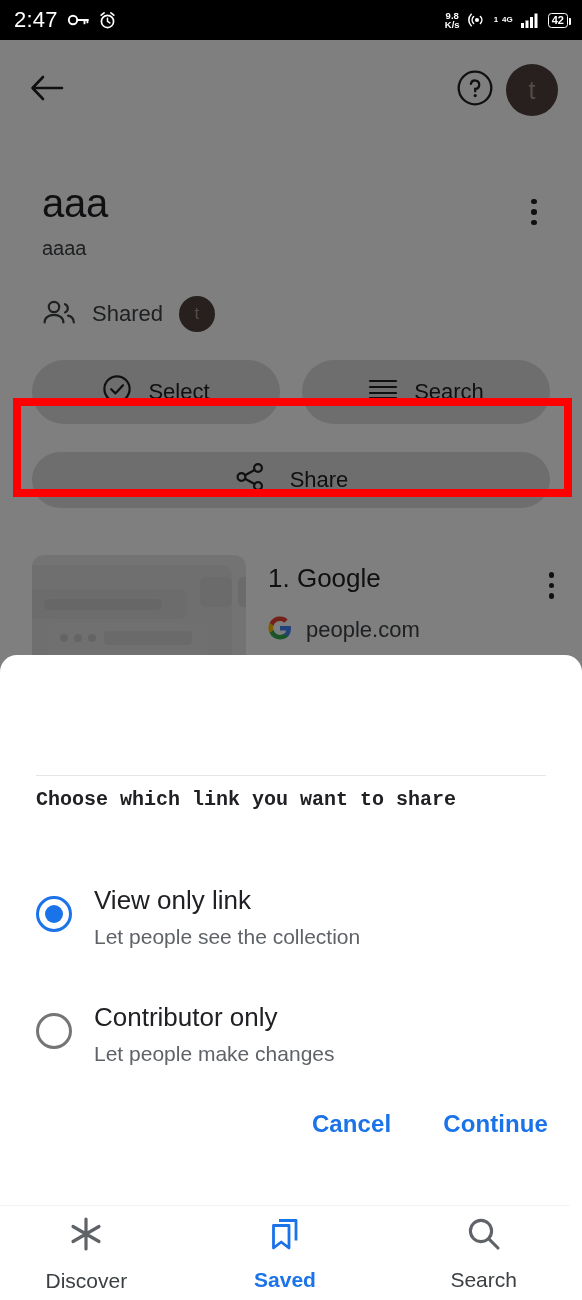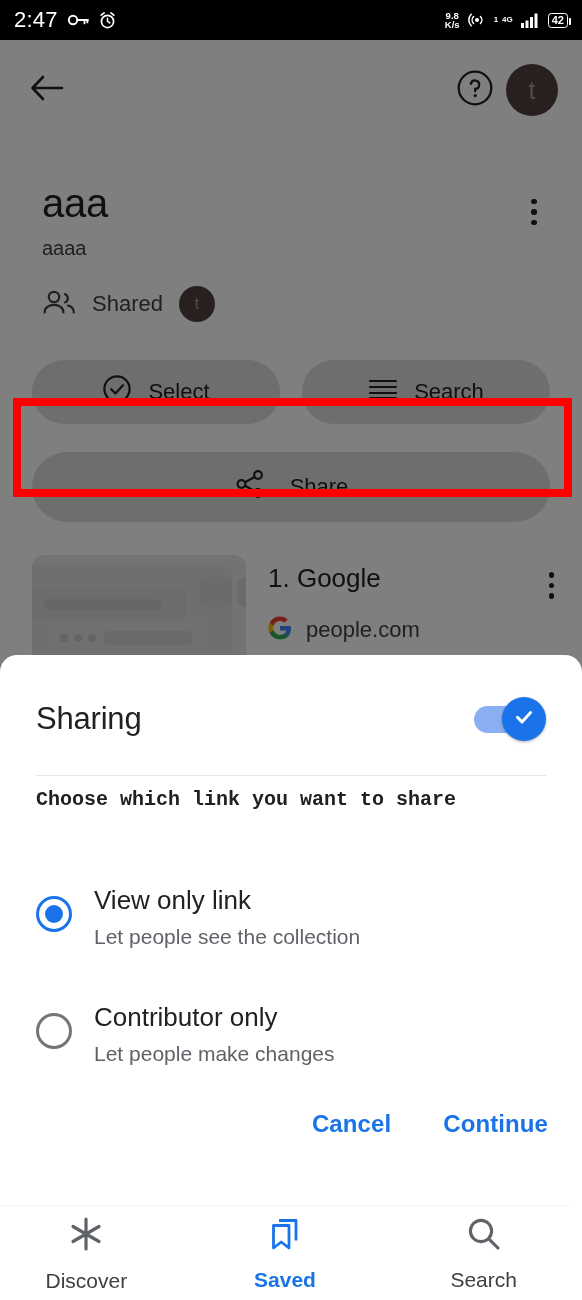--- a/index.html
+++ b/index.html
@@ -67,42 +67,42 @@
   }
   .avatar.small { width:36px; height:36px; font-size:17px; }
 
   
   #title-block { position:absolute; top:140px; left:0; width:582px; padding:0 42px 0 42px; }
   #coll-title {
     font-size:40px; font-weight:400; color:#202124; line-height:46px;
     letter-spacing:-0.3px;
   }
   #coll-subtitle { font-size:20px; color:#3c4043; margin-top:11px; }
-  #shared-row { display:flex; align-items:center; gap:16px; margin-top:26px; }
+  #shared-row { display:flex; align-items:center; gap:16px; margin-top:36px; }
   #shared-label { font-size:22px; color:#3c4043; }
   #overflow-title-btn {
     position:absolute; top:148px; right:24px;
     width:48px; height:48px; display:flex; align-items:center; justify-content:center;
   }
   .dots-v { display:flex; flex-direction:column; gap:5px; align-items:center; }
   .dots-v i { width:5.5px; height:5.5px; border-radius:50%; background:#202124; display:block; }
 
   
   #action-row {
     position:absolute; top:320px; left:0; width:582px;
     display:flex; gap:22px; padding:0 32px;
   }
   .chip {
     flex:1; height:64px; border-radius:32px; background:#dcdcdc;
     display:flex; align-items:center; justify-content:center; gap:16px;
     font-size:22px; color:#202124; font-weight:500;
   }
   #share-row { position:absolute; top:412px; left:0; width:582px; padding:0 32px; }
   #share-chip {
-    height:70px; border-radius:35px; background:#dcdcdc;
+    height:56px; border-radius:35px; background:#dcdcdc;
     display:flex; align-items:center; justify-content:center; gap:24px;
     font-size:22px; color:#202124; font-weight:500;
   }
 
   
   #highlight-box {
     position:absolute; left:13px; top:398px; width:559px; height:99px;
     border:8px solid #fe0000; z-index:40;
     pointer-events:none;
   }
@@ -366,33 +366,20 @@
         </span>
     </div>
   </div>
 
   <div id="scrim"></div>
 
   <div id="highlight-box"></div>
 
   <div id="sheet">
 
-    <div id="sheet-head">
-      <div id="sheet-title">Sharing</div>
-      <div id="sharing-toggle">
-        <div id="toggle-track"></div>
-        <div id="toggle-thumb">
-          <span>
-            <svg width="24" height="24" viewBox="0 0 24 24">
-                <path d="M5.5 12.4 10 16.9 18.6 7.6" stroke="#fff" stroke-width="2.9" fill="none" stroke-linecap="round" stroke-linejoin="round"></path>
-              </svg>
-          </span>
-        </div>
-      </div>
-    </div>
 
     <div id="divider"></div>
 
     <div id="sheet-subtitle">Choose which link you want to share</div>
 
     <div class="option-row" id="option-0">
       <div class="radio checked"></div>
       <div>
         <div class="opt-label">View only link</div>
         <div class="opt-sub">Let people see the collection</div>

